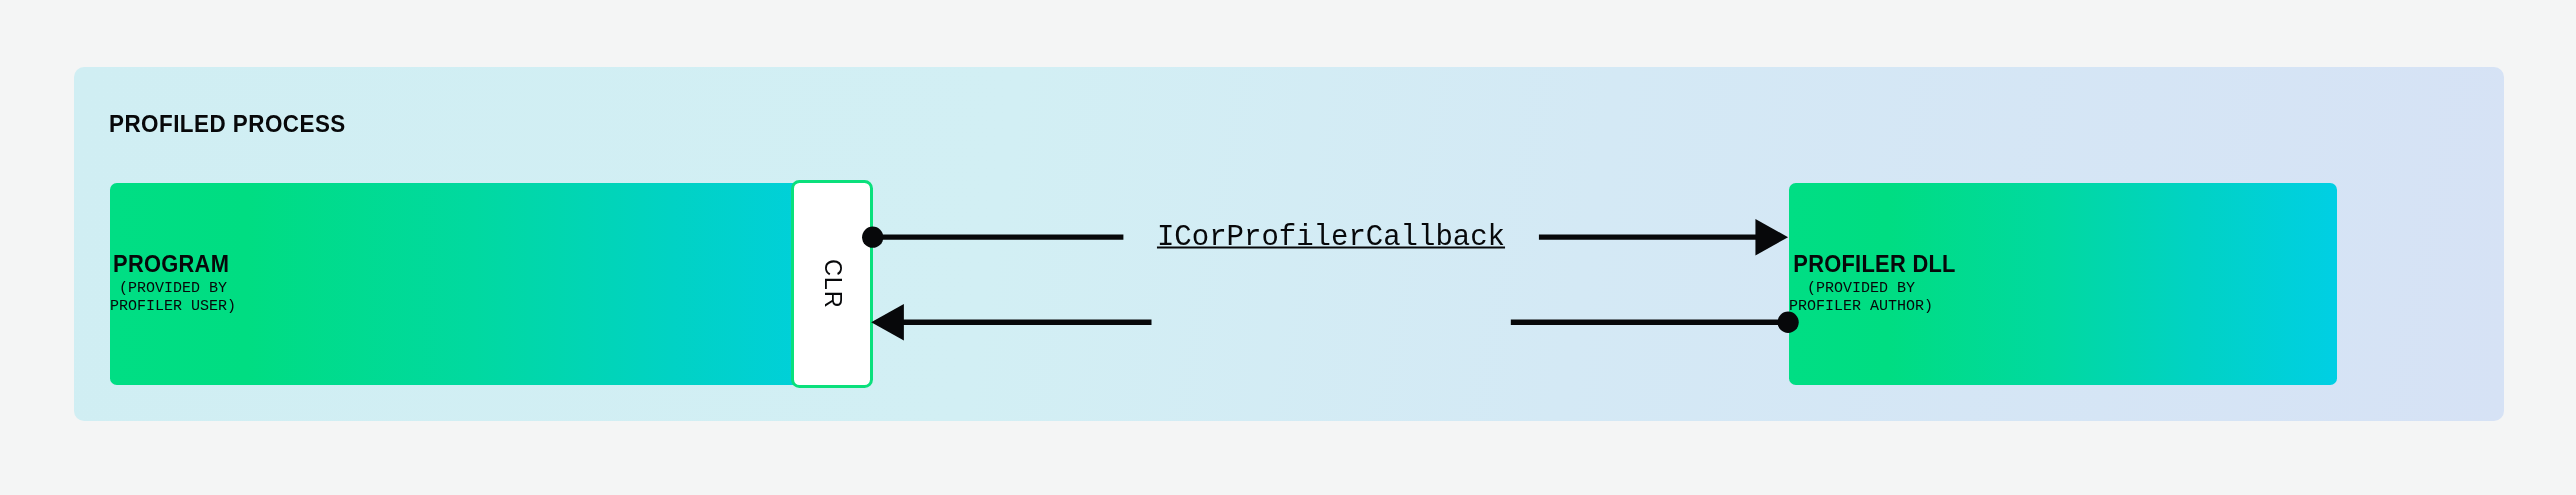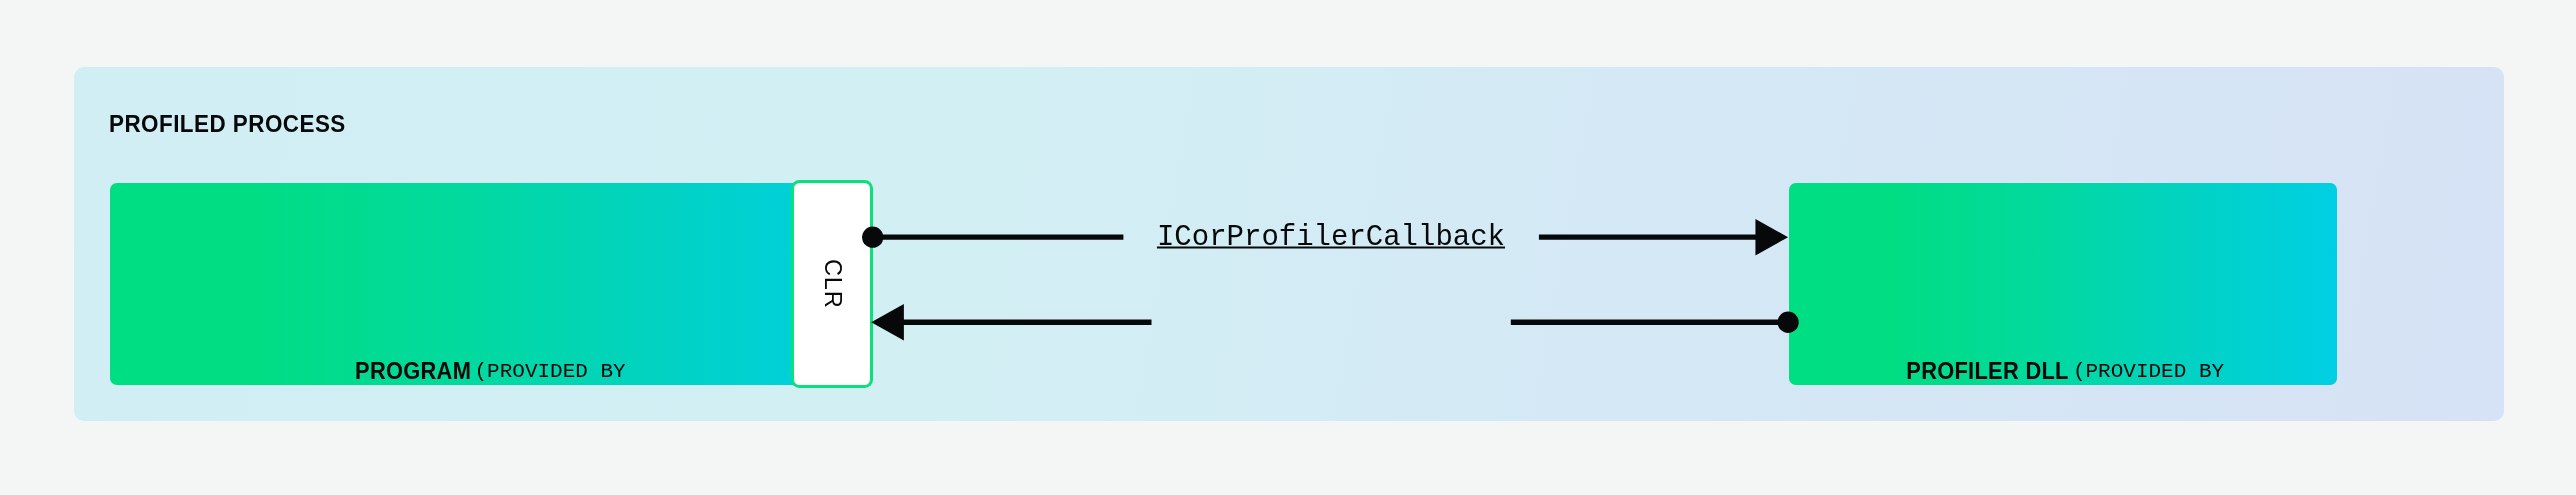--- a/index.html
+++ b/index.html
@@ -45,21 +45,22 @@
     transform: scaleX(0.95);
     transform-origin: left center;
   }
 
   
   .gbox {
     position: absolute;
     border-radius: 6.8px;
     background: linear-gradient(90deg, #00de84 0%, #00dd82 18%, #01d9a0 48%, #01d2c4 74%, #00cfe4 100%);
     display: flex;
-    align-items: flex-end;
+    flex-direction: column;
+    align-items: flex-start;
     justify-content: center;
     box-sizing: border-box;
   }
 
   #program-box {
     left: 36px;
     top: 116px;
     width: 758px;
     height: 202px;
   }
@@ -76,21 +77,21 @@
     font-weight: bold;
     font-size: 23px;
     letter-spacing: 0.3px;
     color: #07080a;
     line-height: 1.18;
     transform: scaleX(0.95);
   }
 
   .box-sub {
     font-family: "Liberation Mono", "DejaVu Sans Mono", monospace;
-    font-size: 21px;
+    font-size: 15px;
     color: #07080a;
     line-height: 1.22;
     text-align: center;
     letter-spacing: 0px;
     margin-top: 1.5px;
   }
 
   
   #clr-box {
     position: absolute;
@@ -149,31 +150,33 @@
 <div id="stage">
 
   <div class="panel">
 
     <div class="panel-title">PROFILED PROCESS</div>
 
     <div class="gbox" id="program-box">
       <div class="box-heading">PROGRAM</div>
       <div class="box-sub">
         <div>(PROVIDED BY</div>
+        <div>PROFILER USER)</div>
       </div>
     </div>
 
     <div id="clr-box">
       <span id="clr-label">CLR</span>
     </div>
 
     <div class="gbox" id="profiler-dll-box">
       <div class="box-heading">PROFILER DLL</div>
       <div class="box-sub">
         <div>(PROVIDED BY</div>
+        <div>PROFILER AUTHOR)</div>
       </div>
     </div>
 
     <svg id="connectors" viewBox="0 0 3196 466">
 
       <g>
         <line x1="1050" y1="224" x2="1380" y2="224" stroke="#07080a" stroke-width="7"></line>
         <line x1="1927" y1="224" x2="2243" y2="224" stroke="#07080a" stroke-width="7"></line>
         <circle cx="1050" cy="224" r="14" fill="#07080a"></circle>
         <polygon points="2255,224 2212,200 2212,248" fill="#07080a"></polygon>

